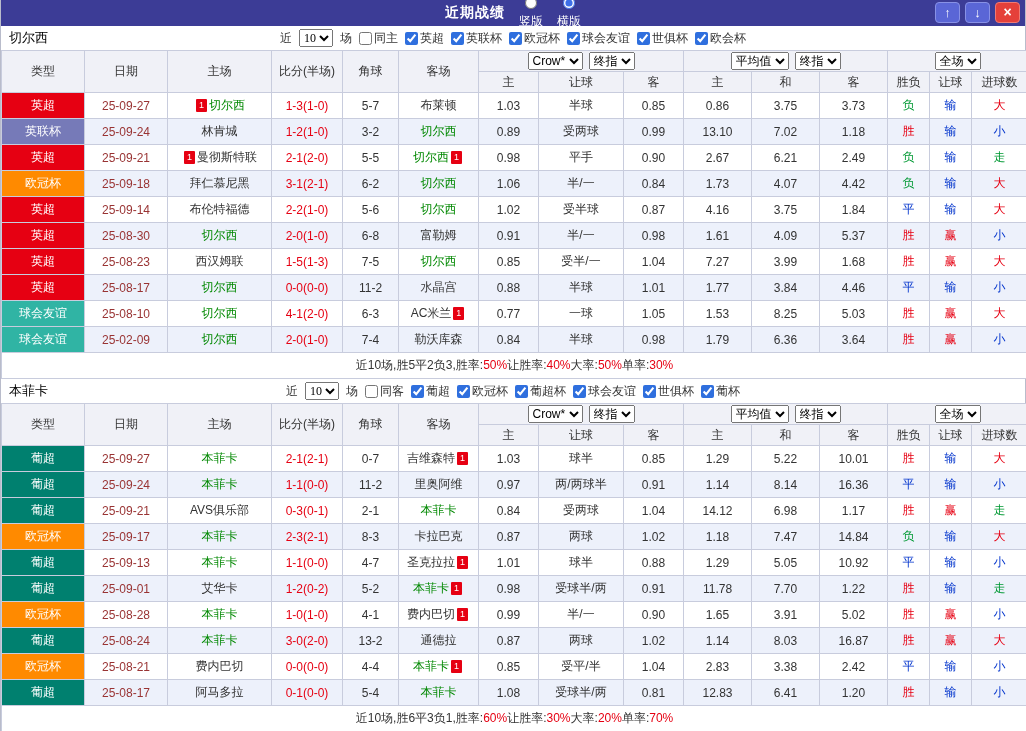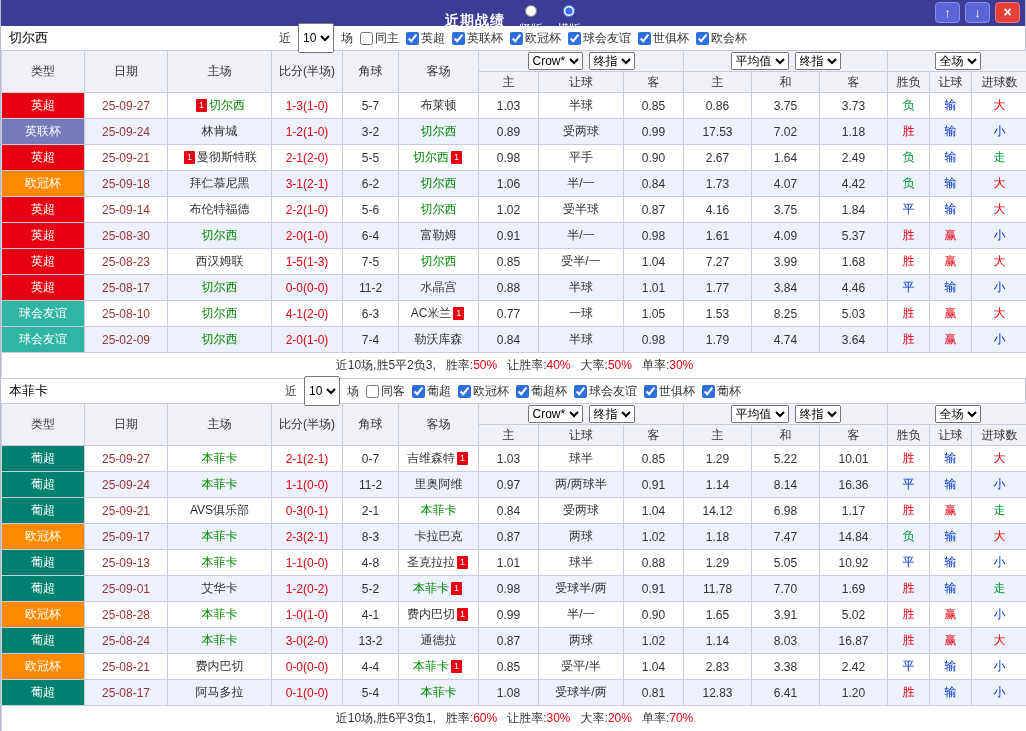--- a/index.html
+++ b/index.html
@@ -2,56 +2,56 @@
 <html><head>
 <meta charset="utf-8">
 <style>
   * { box-sizing: border-box; margin: 0; padding: 0; }
   html,body { width:1026px; height:731px; overflow:hidden; background:#fff;
     font-family:"Liberation Sans","DejaVu Sans",sans-serif; font-size:12px; color:#333; }
   .page { width:1026px; height:731px; border-left:1px solid #b9bccb; border-right:1px solid #b9bccb; border-bottom:1px solid #b9bccb; }
 
   
   .titlebar { height:26px; background:#3c3c96; position:relative; color:#fff; }
-  .tb-center { position:absolute; left:0; right:0; top:8px; height:26px;
+  .tb-center { position:absolute; left:0; right:0; top:0; height:26px;
     display:flex; justify-content:center; align-items:center; gap:14px; }
   .tb-title { font-weight:bold; font-size:14px; letter-spacing:1px; }
   .tb-radio { display:inline-flex; align-items:center; gap:4px; font-size:12px; cursor:pointer;flex-direction:column; }
   .tb-radio input { width:12px; height:12px; accent-color:#3d6fe8; }
   .tb-buttons { position:absolute; right:5px; top:2px; display:flex; gap:5px; }
   .nav-btn { width:25px; height:21px; background:#5a66d6; border:1px solid #8891e6; border-radius:4px;
     color:#fff; font-size:13px; line-height:17px; cursor:pointer; font-family:inherit; }
   .close-btn { width:25px; height:21px; background:#e5403a; border:1px solid #f07a74; border-radius:4px;
     color:#fff; font-size:14px; font-weight:bold; line-height:17px; cursor:pointer; font-family:inherit; }
 
   
   .filter-row { height:24px; position:relative; display:flex; align-items:center; background:#fff; }
   .team-name { position:absolute; left:8px; font-size:13px; color:#000; }
   .filter-center { margin:0 auto; display:flex; align-items:center; gap:7px; font-size:12px; }
-  .filter-center select { height:30px; font-size:12px; font-family:Liberation Sans, sans-serif; }
+  .filter-center select { height:18px; font-size:12px; font-family:Liberation Serif, serif; }
   .cb { display:inline-flex; align-items:center; gap:2px; cursor:pointer; }
   .cb input { width:13px; height:13px; accent-color:#2f6fde; }
 
   
   table.grid { width:1026px; border-collapse:collapse; table-layout:fixed; }
   .grid th, .grid td { border:1px solid #c8ccdd; text-align:center; padding:0;
     overflow:hidden; white-space:nowrap; font-weight:normal; font-size:12px; }
   .hdr th { background:#f0f1f7; height:21px; color:#333; }
   .selcell select { margin:0 3px; height:18px; font-size:12px; font-family:inherit; }
   .row td { height:26px; background:#fff; }
   .row.alt td { background:#edf1fb; }
   .league { color:#fff; }
   .date { color:#993333; }
   .score { color:#e60012; }
   .team { color:#333; }
   .team.focus { color:#008800; }
   .card { display:inline-block; background:#e60012; color:#fff; font-size:9px;
     width:11px; height:13px; line-height:13px; vertical-align:middle; margin:0 2px; border-radius:1px; }
   .sumrow td { height:26px; background:#fff; }
-  .sum-pair { margin-left:10px; }
+  .sum-pair { }
   .sum-pair .red { color:#e60012; }
 </style>
 </head>
 <body>
 
 <div class="page">
   <div class="titlebar">
     <div class="tb-center">
       <span class="tb-title">近期战绩</span>
       <label class="tb-radio">
@@ -168,39 +168,39 @@
             <tr class="row alt">
               <td class="league" style="background:#767ab8">英联杯</td>
               <td class="date">25-09-24</td>
               <td><span class="team">林肯城</span></td>
               <td class="score">1-2(1-0)</td>
               <td>3-2</td>
               <td><span class="team focus">切尔西</span></td>
               <td>0.89</td>
               <td>受两球</td>
               <td>0.99</td>
-              <td>17.53</td>
+              <td>13.10</td>
               <td>7.02</td>
               <td>1.18</td>
               <td style="color:#e60012">胜</td>
               <td style="color:#0033cc">输</td>
               <td style="color:#0033cc">小</td>
             </tr>
             <tr class="row">
               <td class="league" style="background:#e60012">英超</td>
               <td class="date">25-09-21</td>
               <td><span class="card">1</span><span class="team">曼彻斯特联</span></td>
               <td class="score">2-1(2-0)</td>
               <td>5-5</td>
               <td><span class="team focus">切尔西</span><span class="card">1</span></td>
               <td>0.98</td>
               <td>平手</td>
               <td>0.90</td>
               <td>2.67</td>
-              <td>1.64</td>
+              <td>6.21</td>
               <td>2.49</td>
               <td style="color:#009933">负</td>
               <td style="color:#0033cc">输</td>
               <td style="color:#009933">走</td>
             </tr>
             <tr class="row alt">
               <td class="league" style="background:#ff8a00">欧冠杯</td>
               <td class="date">25-09-18</td>
               <td><span class="team">拜仁慕尼黑</span></td>
               <td class="score">3-1(2-1)</td>
@@ -231,21 +231,21 @@
               <td>1.84</td>
               <td style="color:#0033cc">平</td>
               <td style="color:#0033cc">输</td>
               <td style="color:#e60012">大</td>
             </tr>
             <tr class="row alt">
               <td class="league" style="background:#e60012">英超</td>
               <td class="date">25-08-30</td>
               <td><span class="team focus">切尔西</span></td>
               <td class="score">2-0(1-0)</td>
-              <td>6-4</td>
+              <td>6-8</td>
               <td><span class="team">富勒姆</span></td>
               <td>0.91</td>
               <td>半/一</td>
               <td>0.98</td>
               <td>1.61</td>
               <td>4.09</td>
               <td>5.37</td>
               <td style="color:#e60012">胜</td>
               <td style="color:#e60012">赢</td>
               <td style="color:#0033cc">小</td>
@@ -305,21 +305,21 @@
               <td class="league" style="background:#30b4a4">球会友谊</td>
               <td class="date">25-02-09</td>
               <td><span class="team focus">切尔西</span></td>
               <td class="score">2-0(1-0)</td>
               <td>7-4</td>
               <td><span class="team">勒沃库森</span></td>
               <td>0.84</td>
               <td>半球</td>
               <td>0.98</td>
               <td>1.79</td>
-              <td>4.74</td>
+              <td>6.36</td>
               <td>3.64</td>
               <td style="color:#e60012">胜</td>
               <td style="color:#e60012">赢</td>
               <td style="color:#0033cc">小</td>
             </tr>
             <tr class="sumrow">
               <td colspan="15"><span>近10场,胜5平2负3,</span><span class="sum-pair"><span>胜率:</span><span class="red">50%</span></span><span class="sum-pair"><span>让胜率:</span><span class="red">40%</span></span><span class="sum-pair"><span>大率:</span><span class="red">50%</span></span><span class="sum-pair"><span>单率:</span><span class="red">30%</span></span></td>
             </tr>
           </tbody>
         </table>
@@ -468,21 +468,21 @@
               <td>14.84</td>
               <td style="color:#009933">负</td>
               <td style="color:#0033cc">输</td>
               <td style="color:#e60012">大</td>
             </tr>
             <tr class="row">
               <td class="league" style="background:#00806f">葡超</td>
               <td class="date">25-09-13</td>
               <td><span class="team focus">本菲卡</span></td>
               <td class="score">1-1(0-0)</td>
-              <td>4-8</td>
+              <td>4-7</td>
               <td><span class="team">圣克拉拉</span><span class="card">1</span></td>
               <td>1.01</td>
               <td>球半</td>
               <td>0.88</td>
               <td>1.29</td>
               <td>5.05</td>
               <td>10.92</td>
               <td style="color:#0033cc">平</td>
               <td style="color:#0033cc">输</td>
               <td style="color:#0033cc">小</td>
@@ -492,21 +492,21 @@
               <td class="date">25-09-01</td>
               <td><span class="team">艾华卡</span></td>
               <td class="score">1-2(0-2)</td>
               <td>5-2</td>
               <td><span class="team focus">本菲卡</span><span class="card">1</span></td>
               <td>0.98</td>
               <td>受球半/两</td>
               <td>0.91</td>
               <td>11.78</td>
               <td>7.70</td>
-              <td>1.69</td>
+              <td>1.22</td>
               <td style="color:#e60012">胜</td>
               <td style="color:#0033cc">输</td>
               <td style="color:#009933">走</td>
             </tr>
             <tr class="row">
               <td class="league" style="background:#ff8a00">欧冠杯</td>
               <td class="date">25-08-28</td>
               <td><span class="team focus">本菲卡</span></td>
               <td class="score">1-0(1-0)</td>
               <td>4-1</td>

